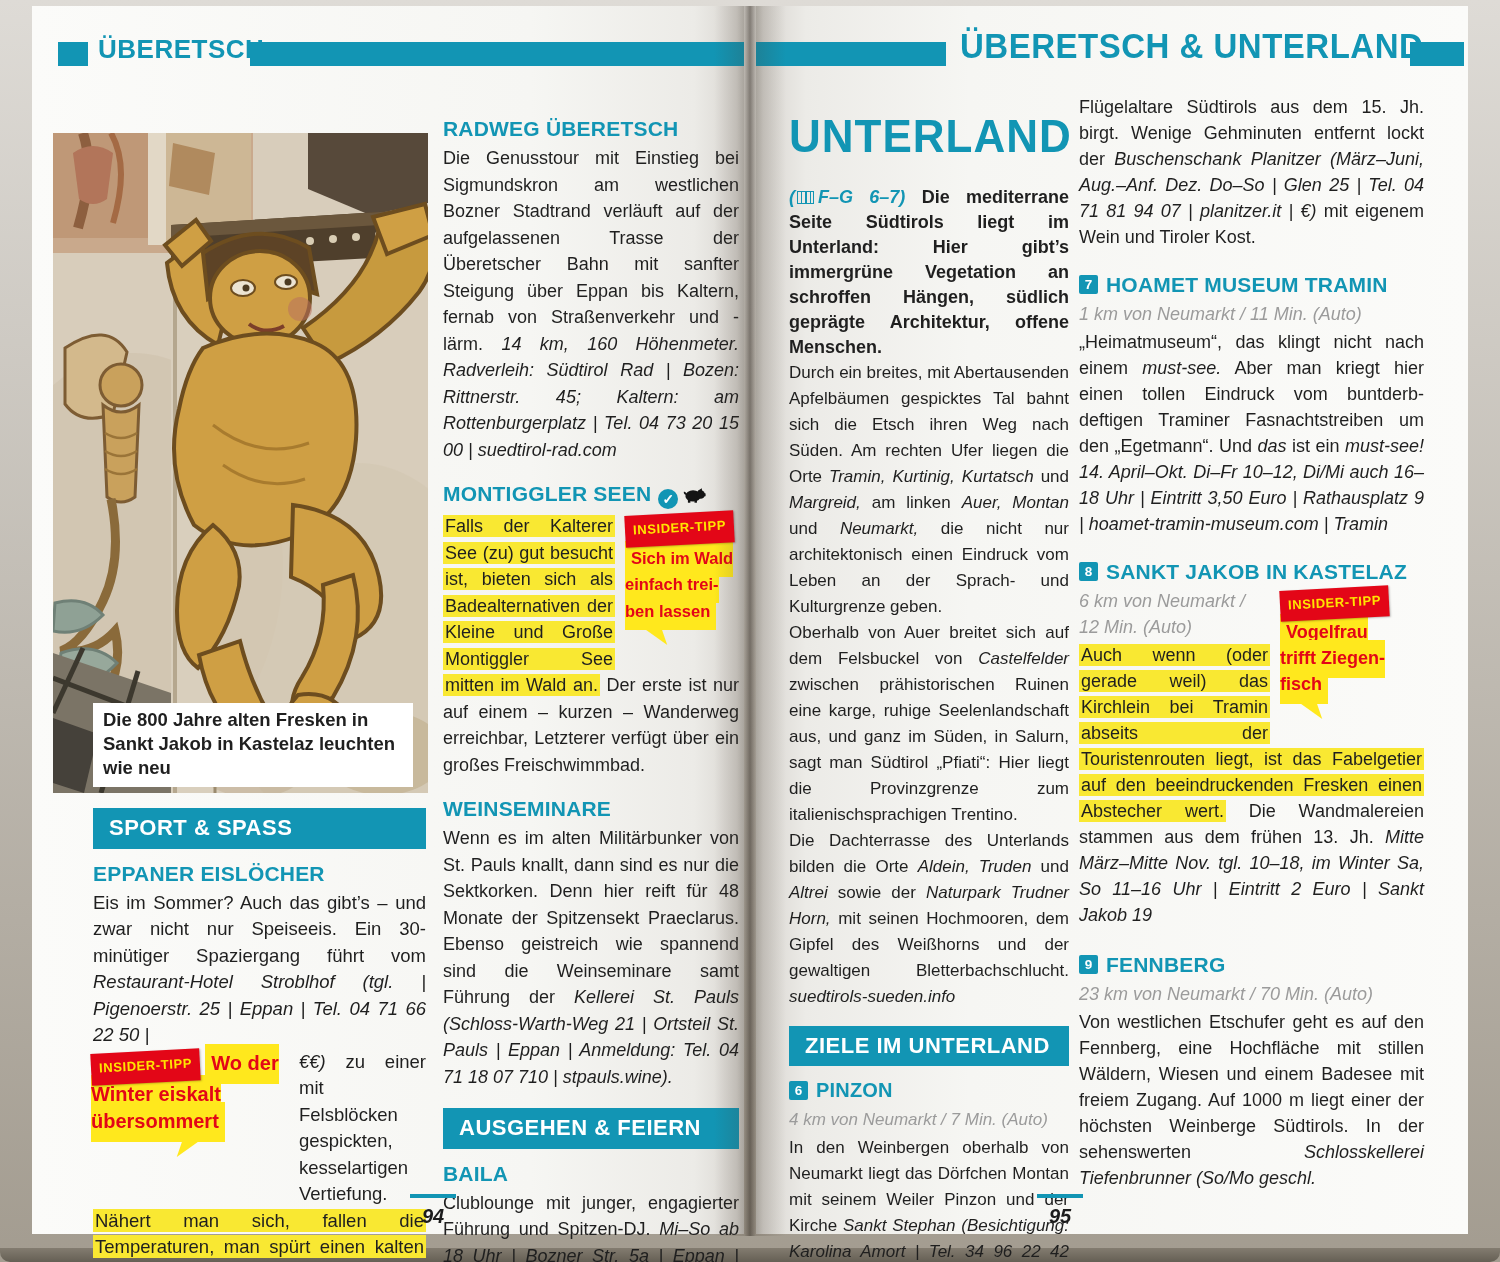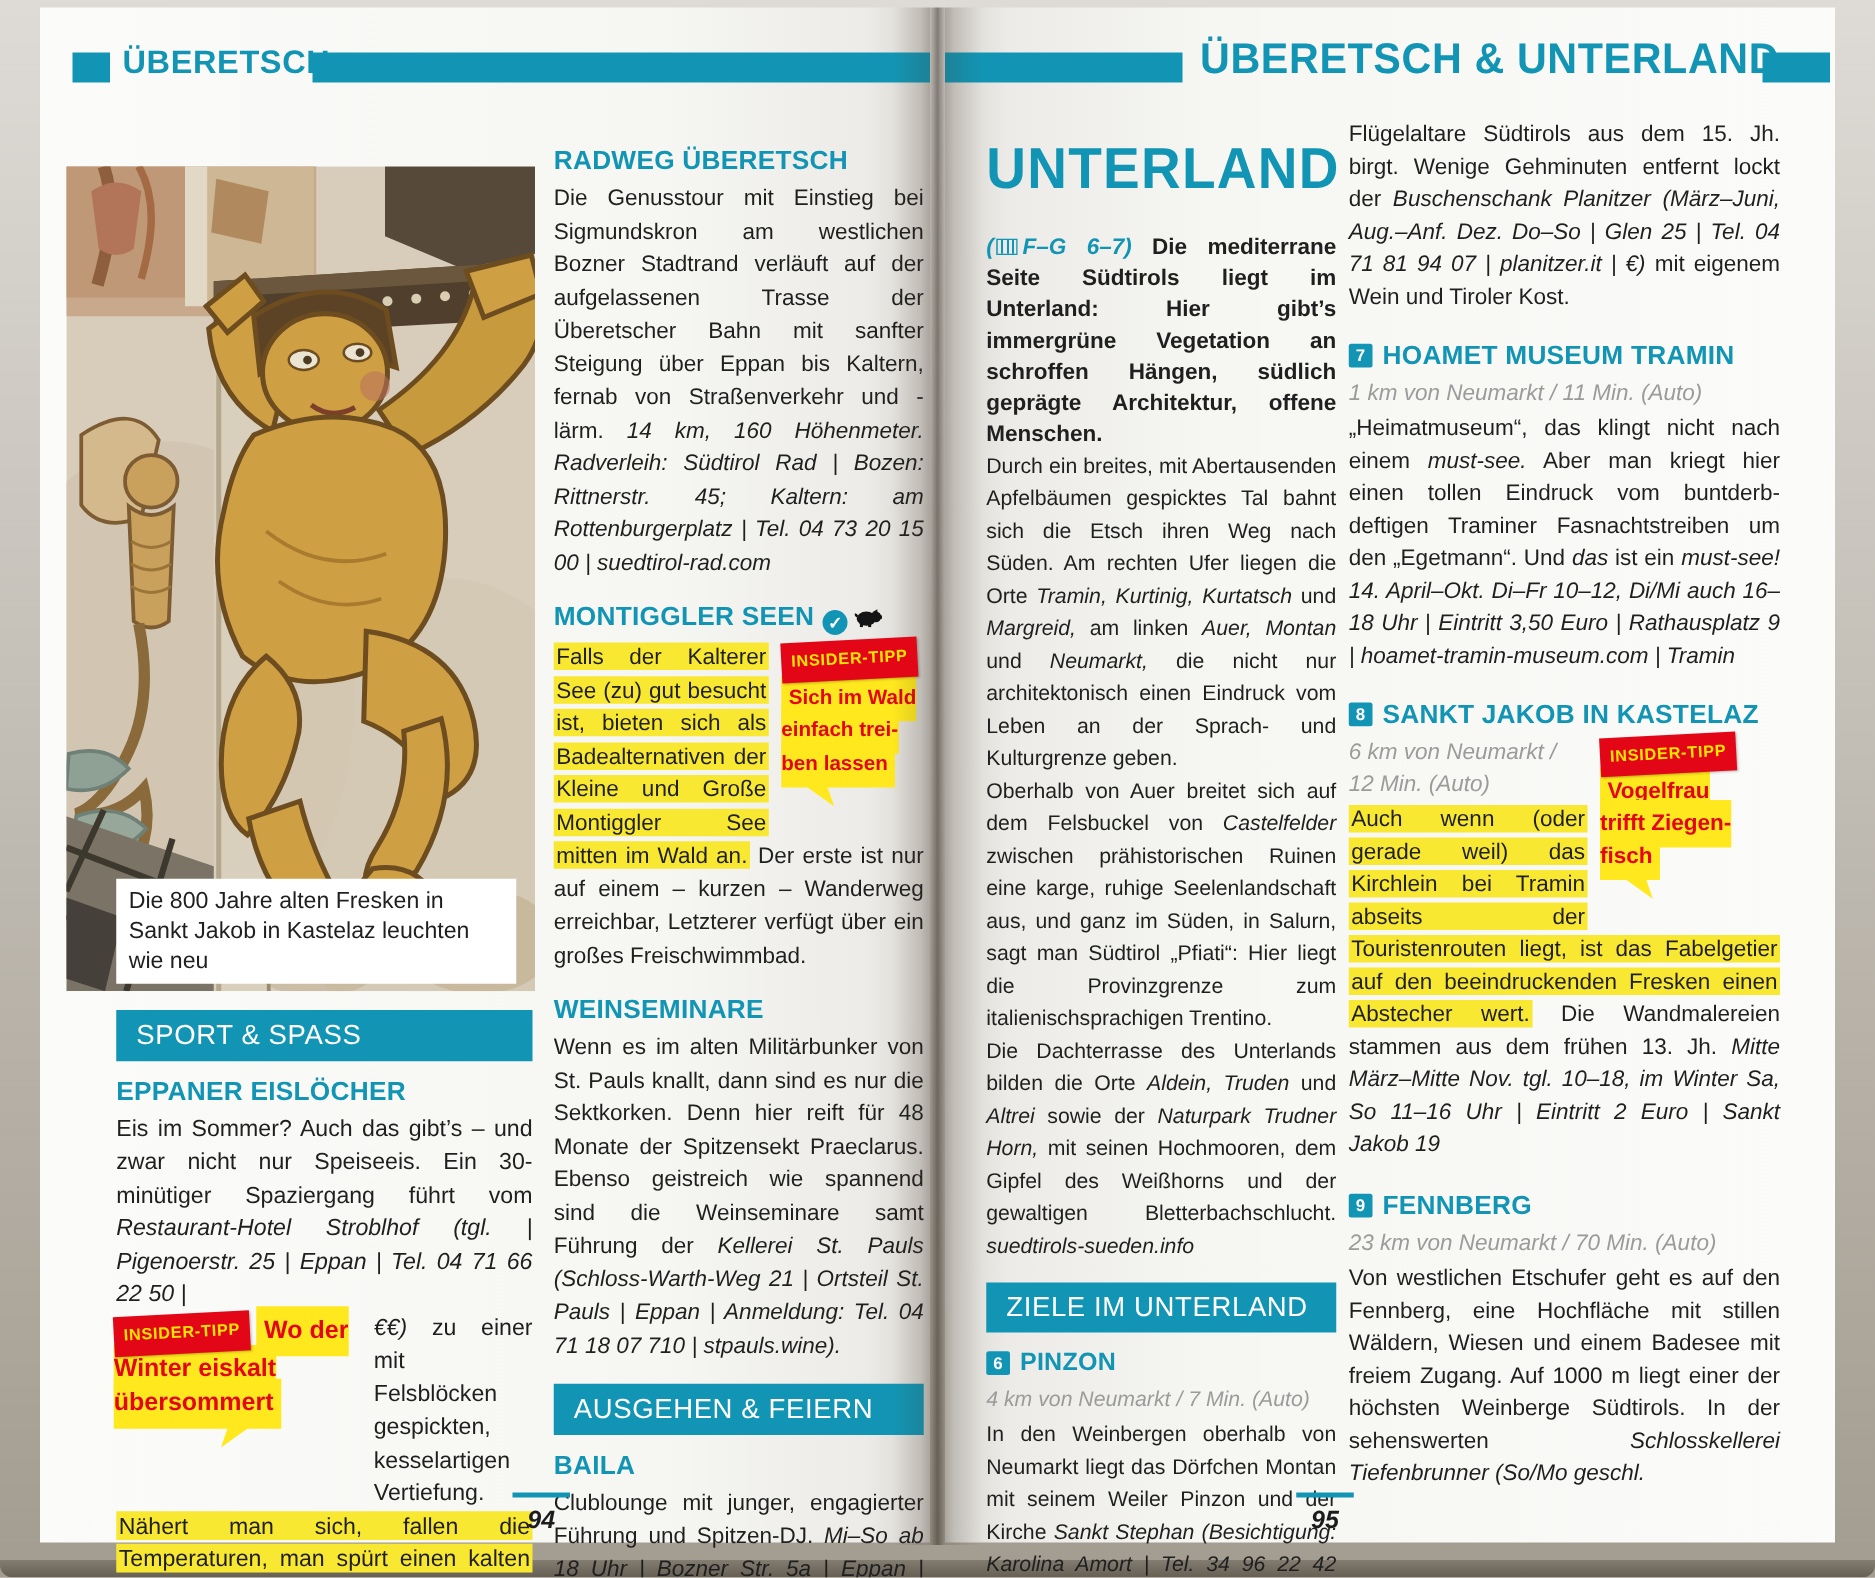--- a/index.html
+++ b/index.html
@@ -35,33 +35,33 @@
   .lp-col1{left:61px;top:802px;width:333px;font-size:18.5px;line-height:26.5px;}
   .lp-col2{left:411px;top:110px;width:296px;font-size:18px;line-height:26.5px;}
   .rp-col1{left:33px;top:105px;width:280px;font-size:17px;line-height:26px;}
   .rp-col2{left:323px;top:88px;width:345px;font-size:18px;line-height:26px;}
   .col p{margin:0 0 18px;}
   .col p.tight{margin-bottom:0;}
   h3{font-size:21px;line-height:25px;margin:0 0 4px;color:#1295b4;letter-spacing:.2px;text-align:left;}
   .numhead{display:flex;align-items:center;gap:8px;}
   .numbox{flex:0 0 auto;width:19px;height:19px;background:#1295b4;color:#fff;font-size:13.5px;line-height:19px;font-weight:bold;text-align:center;border-radius:2px;}
   .distance{color:#9b9b9b;font-style:italic;margin:0 0 2px;text-align:left;}
-  .banner{background:#1295b4;color:#fff;font-weight:normal;font-size:22px;letter-spacing:.5px;
+  .banner{background:#1295b4;color:#fff;font-weight:bold;font-size:22px;letter-spacing:.5px;
     padding:7px 10px 7px 16px;margin:0 0 12px;text-align:left;}
   .bigtitle{font-size:44px;font-weight:bold;letter-spacing:1px;line-height:50px;margin:0 0 24px;color:#1295b4;text-align:left;transform-origin:left;transform:scaleY(1.05);}
   .intro{font-weight:bold;font-size:18px;line-height:25px;margin:0 0 2px;}
   
   .seg-i{font-style:italic;}
   .seg-b{font-weight:bold;}
   .seg-t{color:#1295b4;font-style:italic;font-weight:600;}
   .seg-h{background:#f9e832;box-decoration-break:clone;-webkit-box-decoration-break:clone;padding:1px 2px;}
   .mapicon{display:inline-block;width:15px;height:11px;margin:0 4px 0 2px;border:1.6px solid #1295b4;
     background:repeating-linear-gradient(90deg,transparent 0 3px,#1295b4 3px 4.4px);vertical-align:-1px;}
   
-  .photo-wrap{position:absolute;left:21px;top:127px;width:438px;height:660px;overflow:hidden;}
+  .photo-wrap{position:absolute;left:21px;top:127px;width:438px;height:660px;overflow:hidden;font-weight:bold;}
   .caption{position:absolute;left:40px;bottom:6px;width:300px;background:#fff;padding:5px 10px 7px;
     font-size:18.5px;line-height:24px;text-align:left;}
   
   .tipfloat-l{float:left;width:196px;height:138px;margin:2px 12px 2px -2px;position:relative;overflow:visible;}
   .tipfloat-r{float:right;position:relative;overflow:visible;}
   .tf-wald{width:128px;height:140px;margin:0 -14px 2px 10px;}
   .tf-vogel{width:152px;height:132px;margin:0 -8px 2px 10px;}
   .tipbox{position:relative;transform:rotate(-4deg);}
   .ribbon{position:relative;z-index:2;display:inline-block;background:#e30617;color:#ffe500;
     font-weight:bold;font-size:13px;letter-spacing:.6px;padding:2px 8px 3px;transform:rotate(-3deg);

